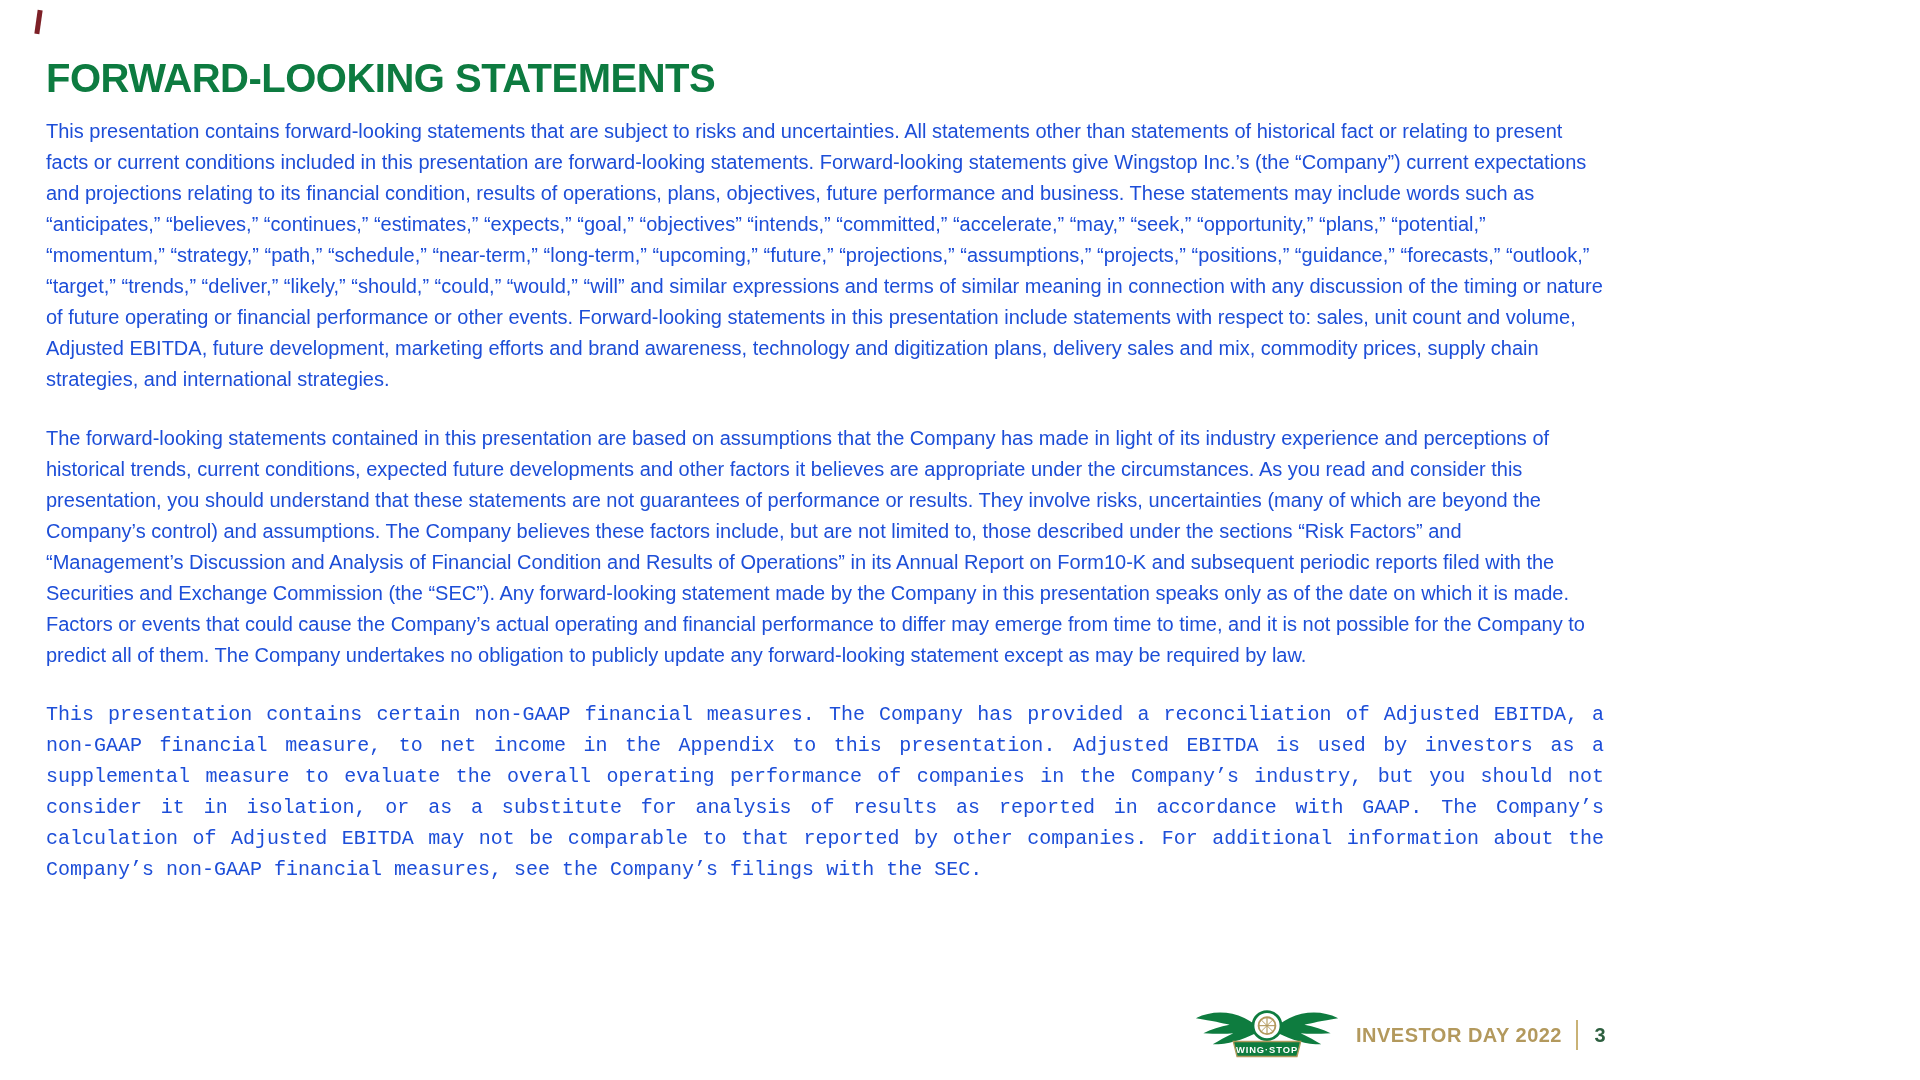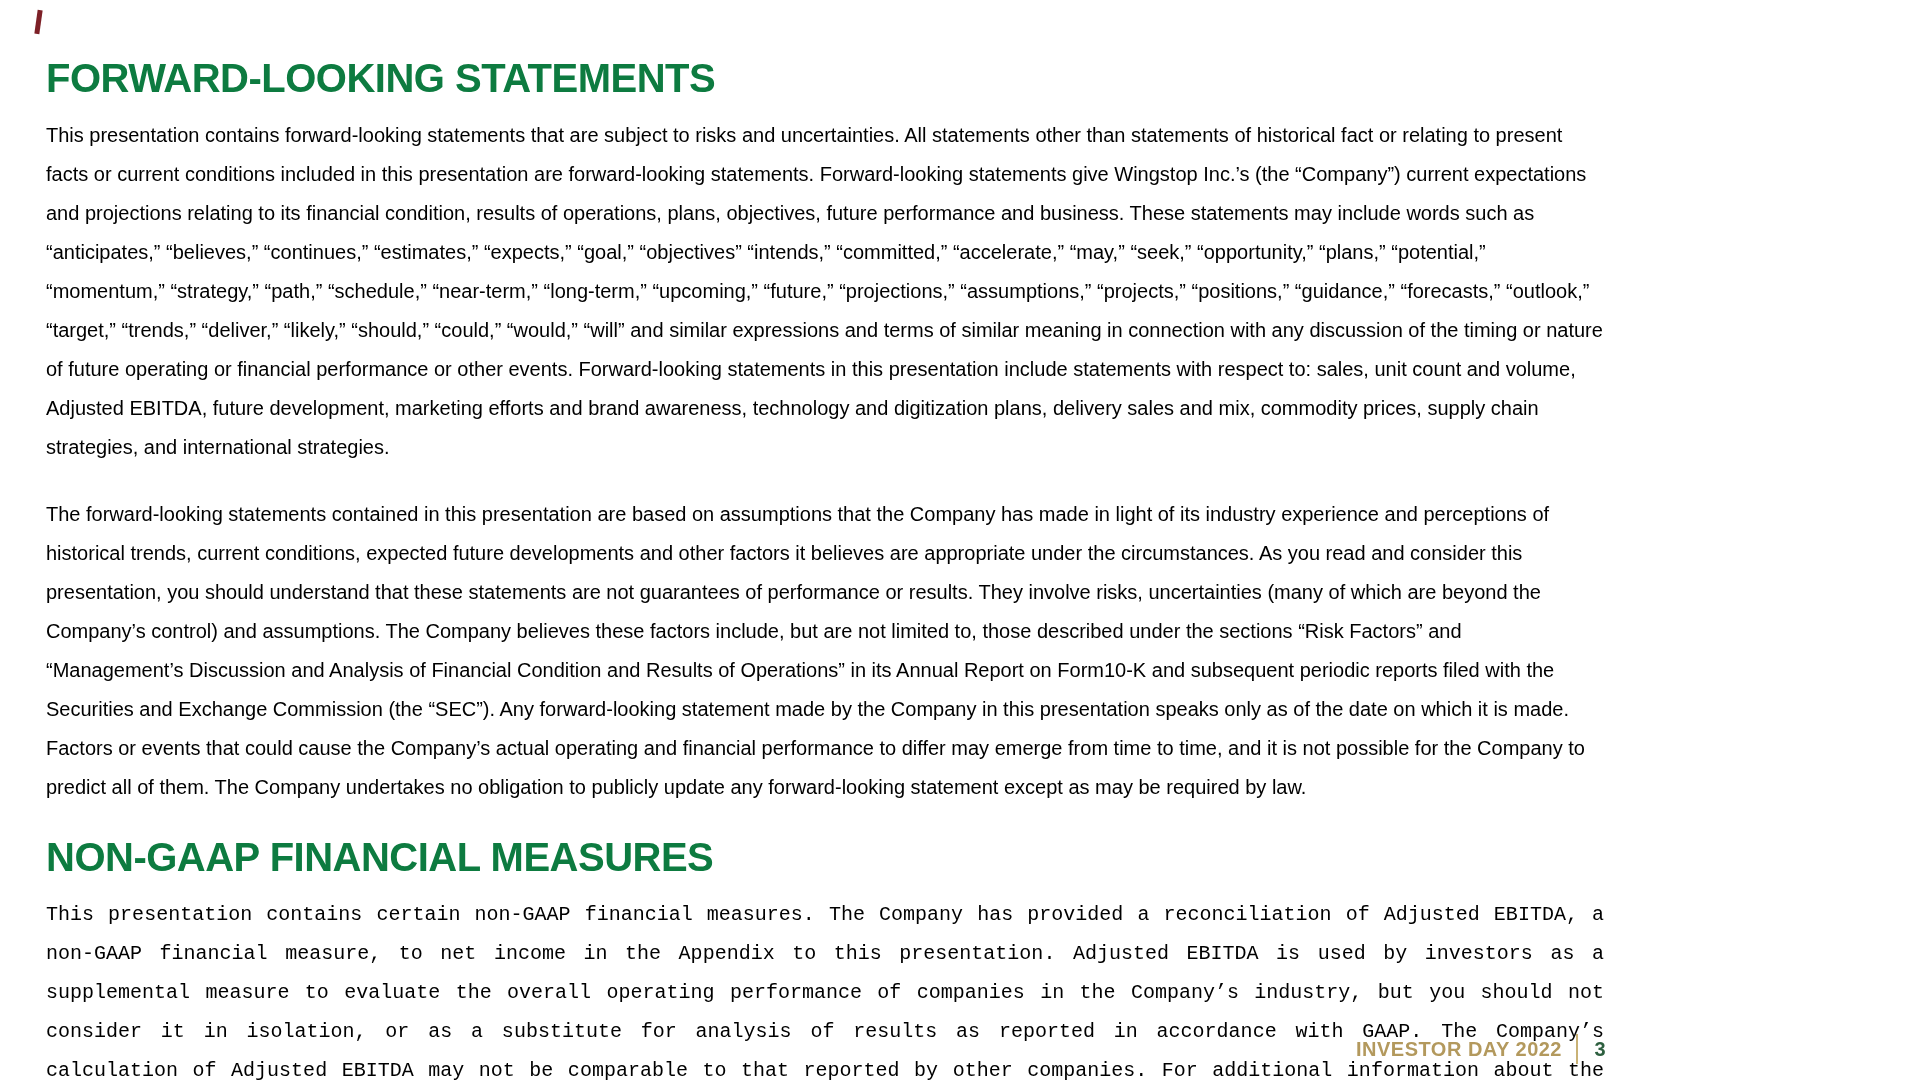--- a/index.html
+++ b/index.html
@@ -32,23 +32,23 @@
     font-weight: bold;
     letter-spacing: -0.5px;
     margin: 12px 0 16px 0;
     line-height: 1.1;
   }
   h1.section-title.second {
     margin-top: 26px;
   }
   p.body-para {
     font-size: 20px;
-    line-height: 39px;
+    line-height: 31px;
     margin-bottom: 28px;
-    color: #000000;
+    color: #1d4ed8;
     text-align: left;
   }
   p.body-para.justified {
     text-align: justify;
     font-family: Liberation Mono, monospace;
   }
   .footer {
     position: absolute;
     right: 44px;
     bottom: 16px;
@@ -83,26 +83,43 @@
 <div class="slide">
 
   <div class="corner-accent"></div>
 
   <h1 class="section-title">FORWARD-LOOKING STATEMENTS</h1>
 
   <p class="body-para">This presentation contains forward-looking statements that are subject to risks and uncertainties. All statements other than statements of historical fact or relating to present facts or current conditions included in this presentation are forward-looking statements. Forward-looking statements give Wingstop Inc.’s (the “Company”) current expectations and projections relating to its financial condition, results of operations, plans, objectives, future performance and business. These statements may include words such as “anticipates,” “believes,” “continues,” “estimates,” “expects,” “goal,” “objectives” “intends,” “committed,” “accelerate,” “may,” “seek,” “opportunity,” “plans,” “potential,” “momentum,” “strategy,” “path,” “schedule,” “near-term,” “long-term,” “upcoming,” “future,” “projections,” “assumptions,” “projects,” “positions,” “guidance,” “forecasts,” “outlook,” “target,” “trends,” “deliver,” “likely,” “should,” “could,” “would,” “will” and similar expressions and terms of similar meaning in connection with any discussion of the timing or nature of future operating or financial performance or other events.  Forward-looking statements in this presentation include statements with respect to: sales, unit count and volume, Adjusted EBITDA, future development, marketing efforts and brand awareness, technology and digitization plans, delivery sales and mix, commodity prices, supply chain strategies, and international strategies.</p>
 
   <p class="body-para">The forward-looking statements contained in this presentation are based on assumptions that the Company has made in light of its industry experience and perceptions of historical trends, current conditions, expected future developments and other factors it believes are appropriate under the circumstances. As you read and consider this presentation, you should understand that these statements are not guarantees of performance or results. They involve risks, uncertainties (many of which are beyond the Company’s control) and assumptions. The Company believes these factors include, but are not limited to, those described under the sections “Risk Factors” and “Management’s Discussion and Analysis of Financial Condition and Results of Operations” in its Annual Report on Form10-K and subsequent periodic reports filed with the Securities and Exchange Commission (the “SEC”). Any forward-looking statement made by the Company in this presentation speaks only as of the date on which it is made. Factors or events that could cause the Company’s actual operating and financial performance to differ may emerge from time to time, and it is not possible for the Company to predict all of them. The Company undertakes no obligation to publicly update any forward-looking statement except as may be required by law.</p>
 
-  <h1 class="section-title second">NON-GAAP FINANCIAL MEASURES</h1>
 
   <p class="body-para justified">This presentation contains certain non-GAAP financial measures. The Company has provided a reconciliation of Adjusted EBITDA, a non-GAAP financial measure, to net income in the Appendix to this presentation. Adjusted EBITDA is used by investors as a supplemental measure to evaluate the overall operating performance of companies in the Company’s industry, but you should not consider it in isolation, or as a substitute for analysis of results as reported in accordance with GAAP. The Company’s calculation of Adjusted EBITDA may not be comparable to that reported by other companies. For additional information about the Company’s non-GAAP financial measures, see the Company’s filings with the SEC.</p>
 
   <div class="footer">
 
+    <span class="logo-wrap">
+      <svg width="150" height="58" viewBox="0 0 160 62" xmlns="http://www.w3.org/2000/svg">
+
+        <path d="M70,22 C50,5 24,3 4,13 C22,16 32,18 40,20 C30,22 20,25 12,29 C26,30 36,30 44,29 C36,33 28,37 22,41 C38,41 54,36 68,29 Z" fill="#0e7c3f"></path>
+
+        <path d="M90,22 C110,5 136,3 156,13 C138,16 128,18 120,20 C130,22 140,25 148,29 C134,30 124,30 116,29 C124,33 132,37 138,41 C122,41 106,36 92,29 Z" fill="#0e7c3f"></path>
+
+        <circle cx="80" cy="21" r="15" fill="#ffffff" stroke="#0e7c3f" stroke-width="3"></circle>
+        <circle cx="80" cy="21" r="9" fill="none" stroke="#b3995d" stroke-width="2"></circle>
+        <line x1="80" y1="12" x2="80" y2="30" stroke="#b3995d" stroke-width="1.2"></line>
+        <line x1="71" y1="21" x2="89" y2="21" stroke="#b3995d" stroke-width="1.2"></line>
+        <line x1="74" y1="15" x2="86" y2="27" stroke="#b3995d" stroke-width="1"></line>
+        <line x1="86" y1="15" x2="74" y2="27" stroke="#b3995d" stroke-width="1"></line>
+
+        <path d="M44,38 L116,38 L112,54 L48,54 Z" fill="#0e7c3f" stroke="#b3995d" stroke-width="1.5"></path>
+        <text x="80" y="50" text-anchor="middle" font-family="Liberation Sans, sans-serif" font-size="10" font-weight="bold" fill="#ffffff" letter-spacing="1">WING·STOP</text>
+      </svg>
+    </span>
 
     <span class="event-label">INVESTOR DAY 2022</span>
 
     <span class="footer-divider"></span>
 
     <span class="page-number">3</span>
   </div>
 
 </div>
 

